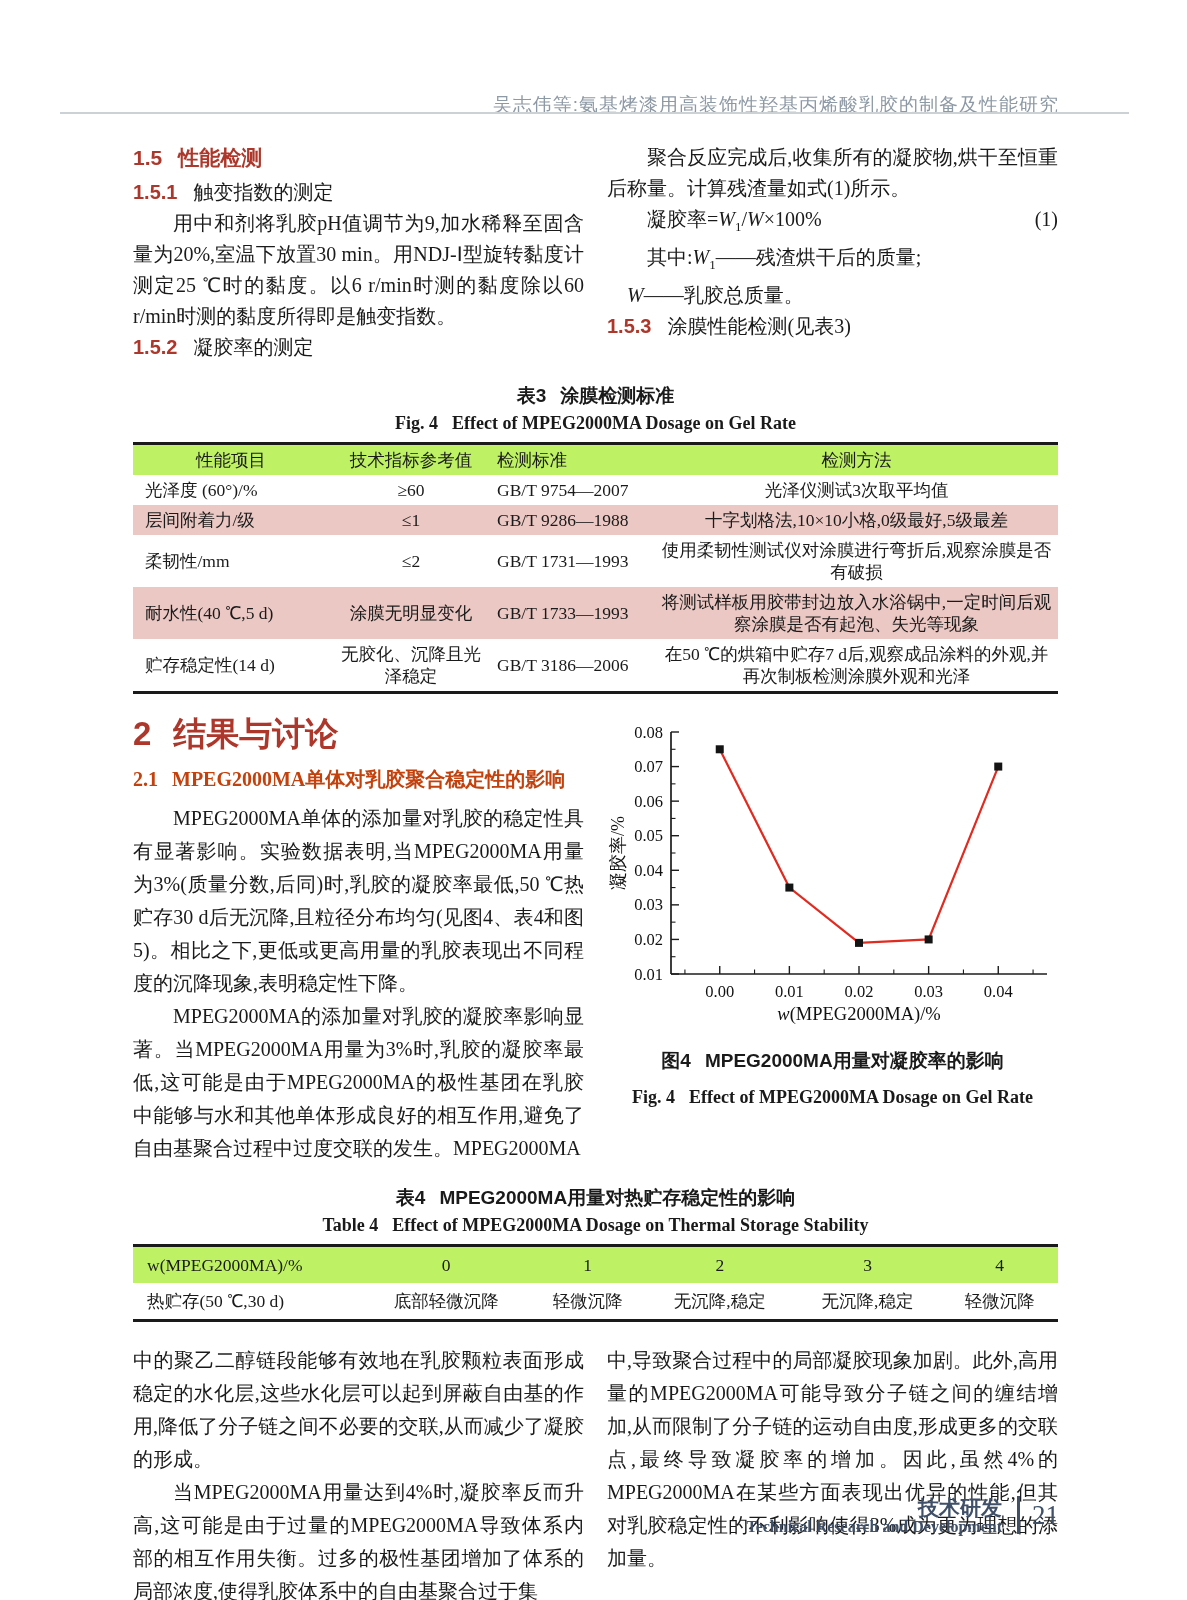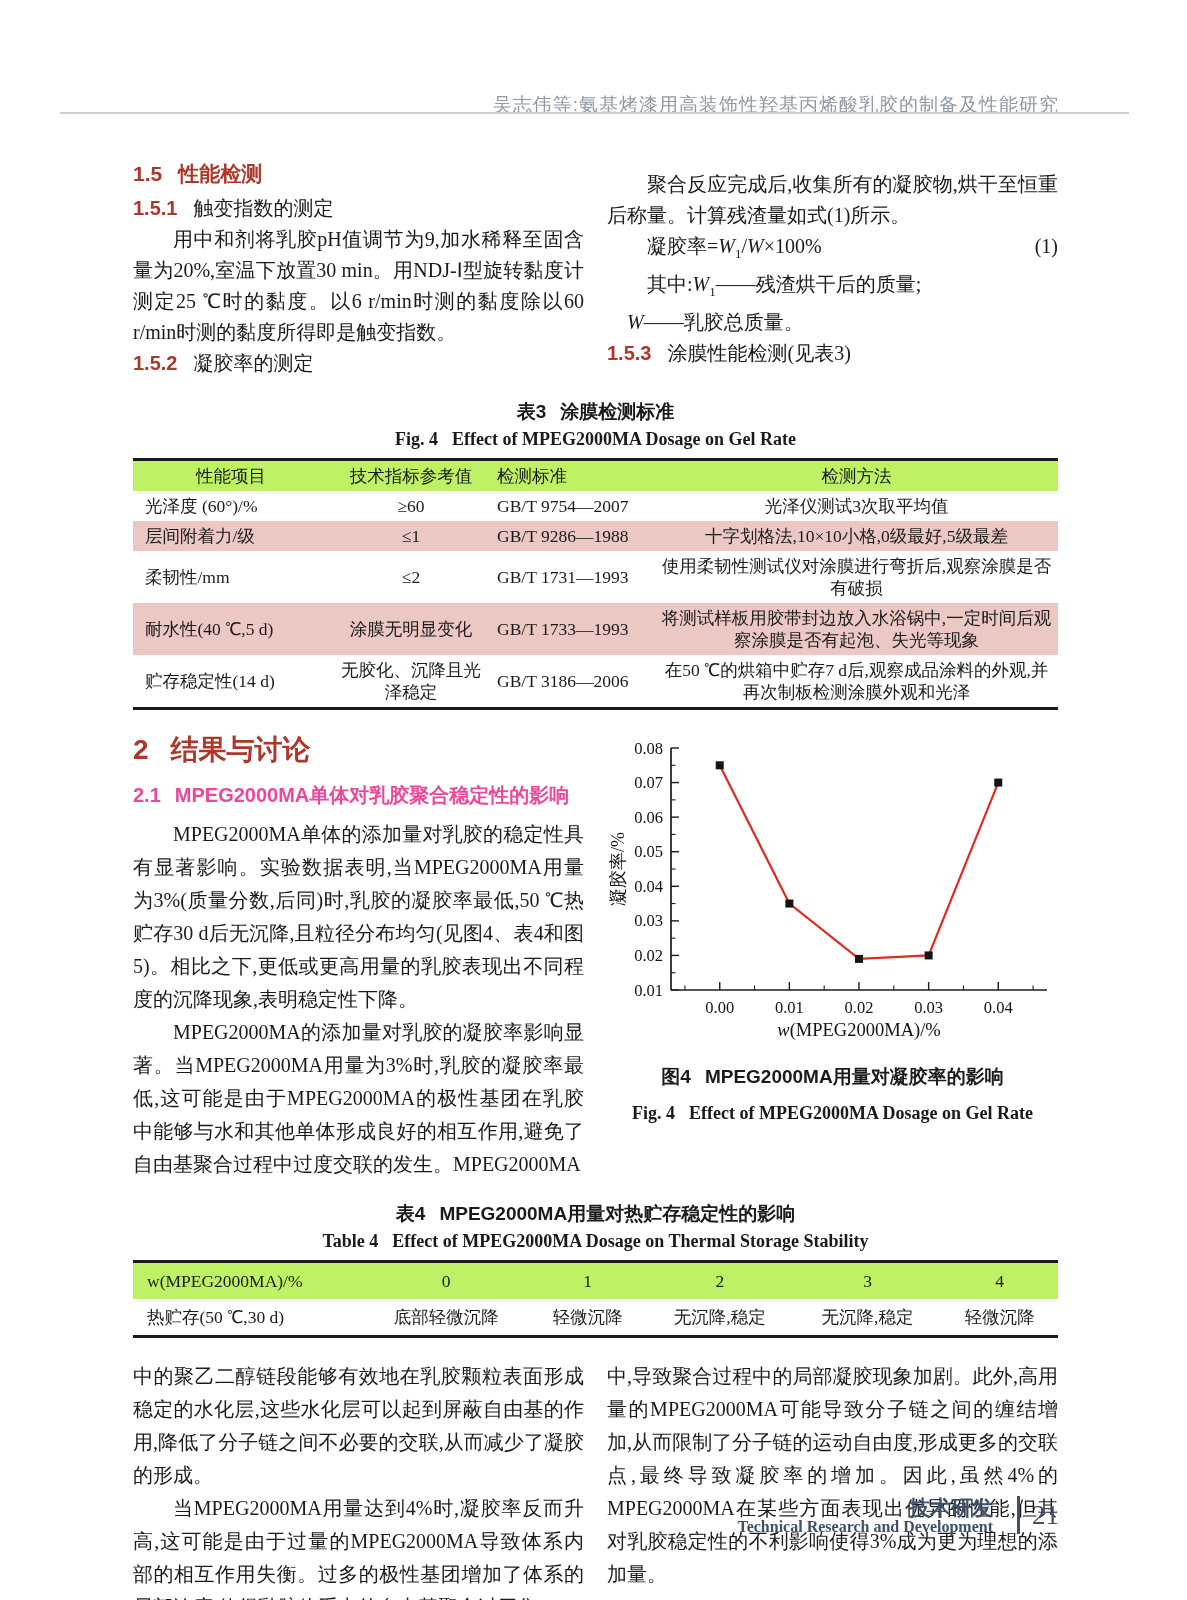--- a/index.html
+++ b/index.html
@@ -14,23 +14,23 @@
   .colB{width:451px;font-size:20px;line-height:33px;text-align:justify;}
   p{margin:0;}
   .indent{text-indent:2em;}
   .indent1{text-indent:1em;}
   .sec-head{font-family:"Liberation Sans",sans-serif;font-weight:bold;color:#ad372a;
         font-size:21px;margin:0 0 4px 0;line-height:31px;}
   .sec-head .num{margin-right:16px;}
   .subhead{margin:0;line-height:31px;}
   .subhead .num{font-family:"Liberation Sans",sans-serif;font-weight:bold;color:#ad372a;margin-right:16px;}
   .h2-big{font-family:"Liberation Sans",sans-serif;font-weight:bold;color:#ad372a;
-        font-size:28px;margin:0 0 12px 0;line-height:36px;}
+        font-size:33px;margin:0 0 12px 0;line-height:36px;}
   .h2-big .num{margin-right:22px;}
-  .h2-sub{font-family:Liberation Sans, sans-serif;font-weight:bold;color:#ec4899;
+  .h2-sub{font-family:Liberation Serif, serif;font-weight:bold;color:#c2410c;
         font-size:20px;margin:0 0 8px 0;line-height:30px;}
   .h2-sub .num{margin-right:14px;}
   .formula-line{display:flex;margin:0;}
   .formula-body{margin-left:2em;}
   .eqno{margin-left:auto;}
   .var{font-style:italic;}
   sub{font-size:13px;}
   .caption-cn{font-family:"Liberation Sans",sans-serif;font-weight:bold;font-size:19px;
         text-align:center;margin:0 0 4px 0;}
   .caption-en{font-family:"Liberation Serif",serif;font-weight:bold;font-size:18px;
@@ -43,27 +43,27 @@
   #table3 tbody tr:nth-child(even){background:#ebc8c3;}
   #table3 th:nth-child(1){width:178px;}
   #table3 td:nth-child(1){width:178px;text-align:left;padding-left:12px;}
   #table3 th:nth-child(2), #table3 td:nth-child(2){width:152px;}
   #table3 th:nth-child(3), #table3 td:nth-child(3){width:152px;text-align:left;padding-left:4px;}
   #table3 th:nth-child(4), #table3 td:nth-child(4){}
   #table4 th:nth-child(1){width:210px;text-align:left;padding-left:14px;}
   #table4 td:nth-child(1){width:210px;text-align:left;padding-left:14px;}
   #table4 th,#table4 td{padding:7px 6px;}
   .tbl-block{margin-top:20px;}
-  .secA{margin-top:16px;align-items:center;}
+  .secA{margin-top:0;}
   .secB{margin-top:22px;}
   .chart-wrap{width:452px;}
   .fig-captions{margin-top:6px;}
   .bottom-cols{margin-top:22px;}
   .footer{position:absolute;right:128px;bottom:66px;display:flex;align-items:center;color:#3f5068;}
-  .footer-text{text-align:right;padding-right:24px;border-right:3px solid #3f5068;}
+  .footer-text{text-align:right;padding-right:15px;border-right:3px solid #3f5068;}
   .footer-cn{font-family:"Liberation Sans",sans-serif;font-weight:bold;font-size:21px;line-height:23px;}
   .footer-en{font-size:16px;line-height:15px;font-weight:bold;}
   .footer-page{font-size:27px;padding-left:12px;}
 </style>
 </head>
 <body>
 
 <div class="page">
 
   <div class="running-head">吴志伟等:氨基烤漆用高装饰性羟基丙烯酸乳胶的制备及性能研究</div>

